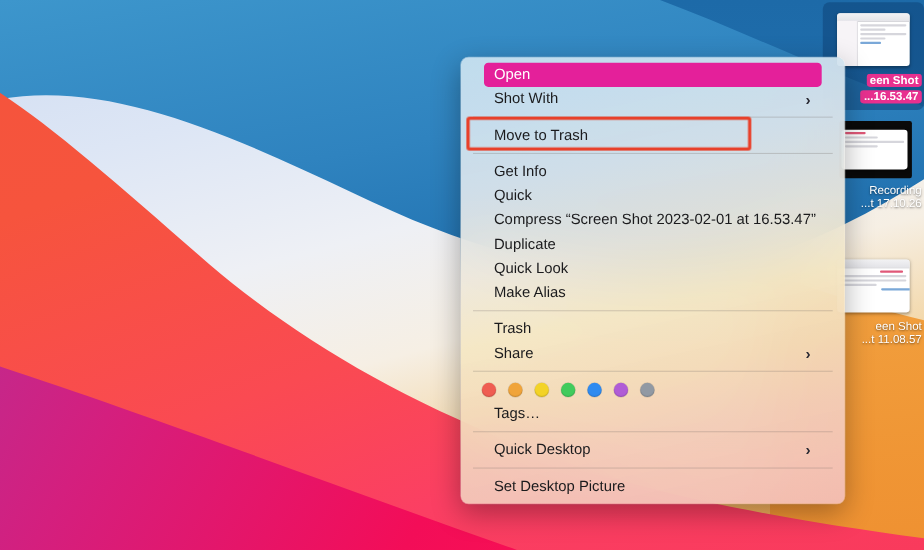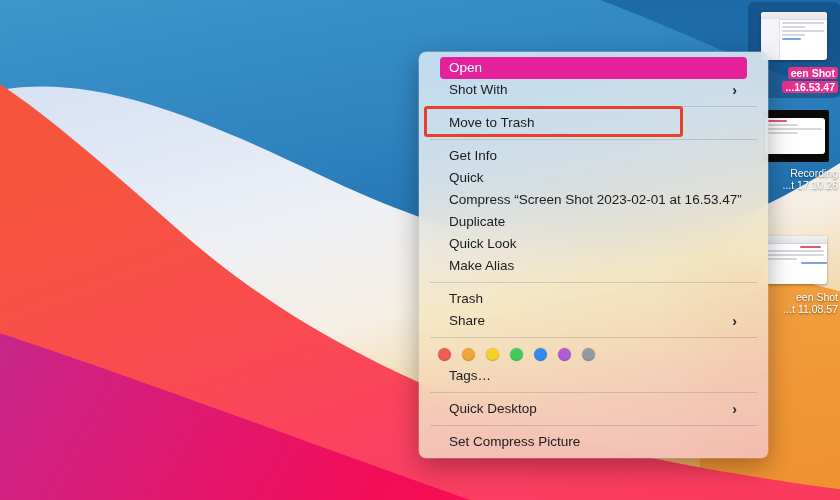--- a/index.html
+++ b/index.html
@@ -381,20 +381,20 @@
     <div class="menu-sep"></div>
 
     <div class="menu-item">
       <span>Quick Desktop</span>
       <span class="chevron">›</span>
     </div>
 
     <div class="menu-sep"></div>
 
     <div class="menu-item">
-      <span>Set Compress Picture</span>
+      <span>Set Desktop Picture</span>
     </div>
 
   </div>
 
   <div class="annot-box" style="border-color: rgb(232, 64, 42);"></div>
 
 </div>
 
 </body></html>

